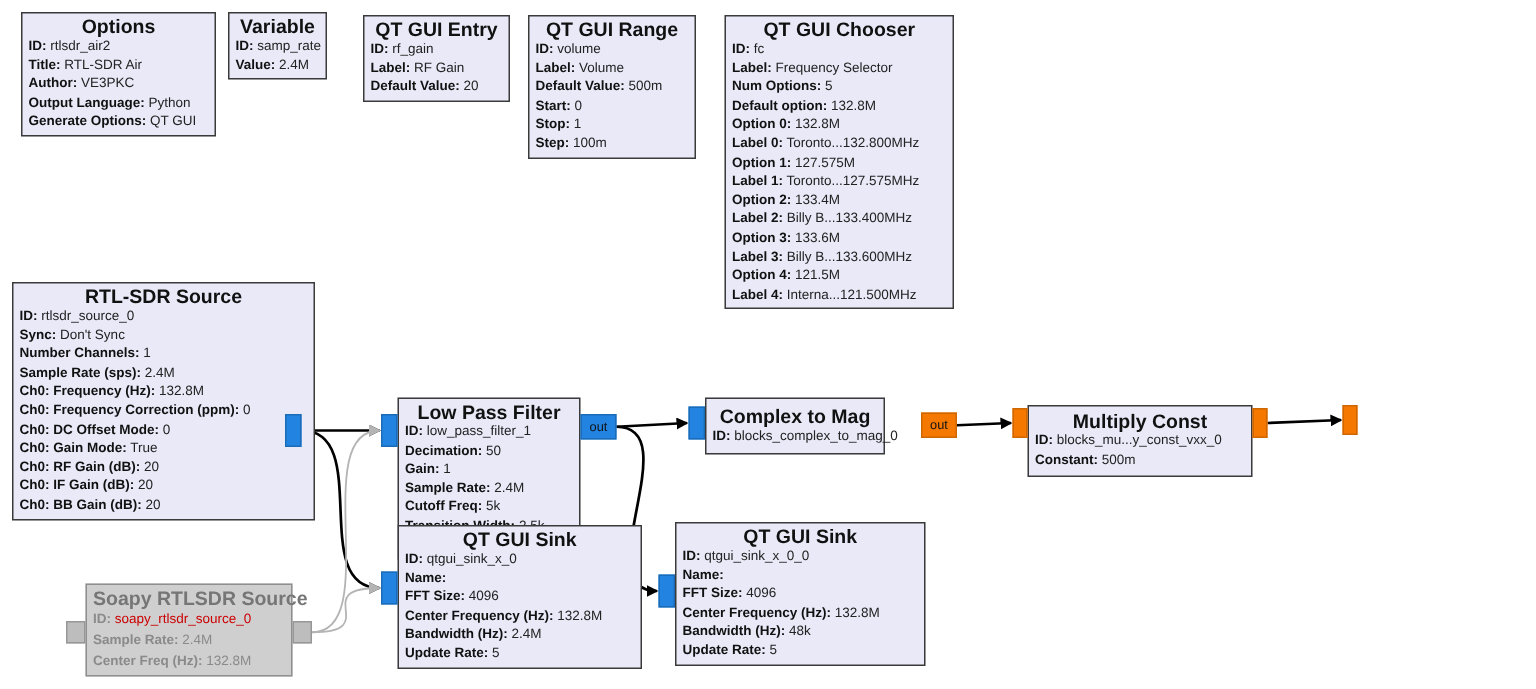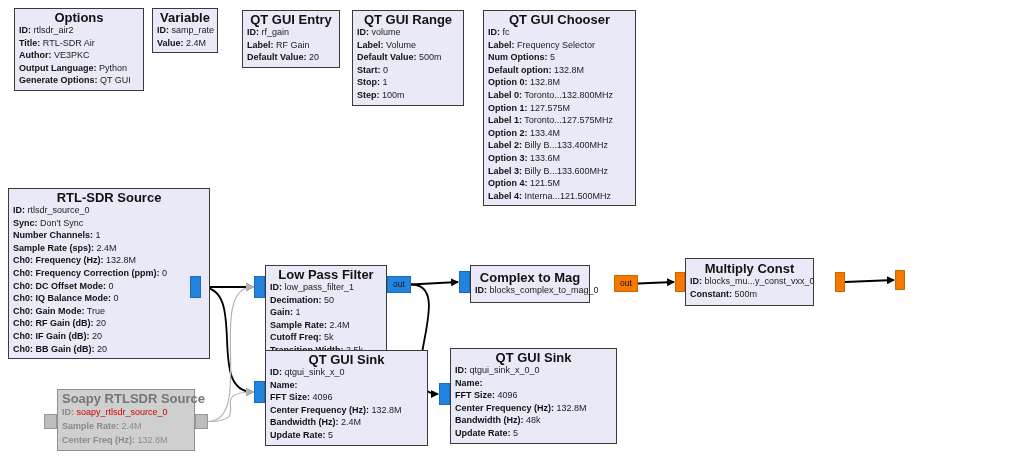--- a/index.html
+++ b/index.html
@@ -105,21 +105,20 @@
     </div>
     <div class="block" style="left: 8px; top: 188px; width: 202px;">
       <div class="block-title">RTL-SDR Source</div>
       <div class="param"><span class="pk">ID:</span><span class="pv"> rtlsdr_source_0</span></div>
       <div class="param"><span class="pk">Sync:</span><span class="pv"> Don't Sync</span></div>
       <div class="param"><span class="pk">Number Channels:</span><span class="pv"> 1</span></div>
       <div class="param"><span class="pk">Sample Rate (sps):</span><span class="pv"> 2.4M</span></div>
       <div class="param"><span class="pk">Ch0: Frequency (Hz):</span><span class="pv"> 132.8M</span></div>
       <div class="param"><span class="pk">Ch0: Frequency Correction (ppm):</span><span class="pv"> 0</span></div>
       <div class="param"><span class="pk">Ch0: DC Offset Mode:</span><span class="pv"> 0</span></div>
-      <div class="param"><span class="pk">Ch0: IQ Balance Mode:</span><span class="pv"> 0</span></div>
       <div class="param"><span class="pk">Ch0: Gain Mode:</span><span class="pv"> True</span></div>
       <div class="param"><span class="pk">Ch0: RF Gain (dB):</span><span class="pv"> 20</span></div>
       <div class="param"><span class="pk">Ch0: IF Gain (dB):</span><span class="pv"> 20</span></div>
       <div class="param"><span class="pk">Ch0: BB Gain (dB):</span><span class="pv"> 20</span></div>
     </div>
     <div class="port blue" style="left: 190px; top: 276px; width: 11px; height: 22px; line-height: 20px;"></div>
     <div class="block disabled" style="left: 57px; top: 389px; width: 138px;">
       <div class="block-title">Soapy RTLSDR Source</div>
       <div class="param error"><span class="pk">ID:</span><span class="pv"> soapy_rtlsdr_source_0</span></div>
       <div class="param"><span class="pk">Sample Rate:</span><span class="pv"> 2.4M</span></div>
@@ -138,21 +137,21 @@
       <div class="param"><span class="pk">Window:</span><span class="pv"> Hamming</span></div>
     </div>
     <div class="port blue" style="left: 254px; top: 276px; width: 11px; height: 22px; line-height: 20px;"></div>
     <div class="port blue" style="left: 387px; top: 276px; width: 24px; height: 17px; line-height: 15px;">out</div>
     <div class="block centered" style="left: 470px; top: 265px; width: 120px; height: 38px;">
       <div class="block-title">Complex to Mag</div>
       <div class="param"><span class="pk">ID:</span><span class="pv"> blocks_complex_to_mag_0</span></div>
     </div>
     <div class="port blue" style="left: 459px; top: 271px; width: 11px; height: 22px; line-height: 20px;"></div>
     <div class="port orange" style="left: 614px; top: 275px; width: 24px; height: 17px; line-height: 15px;">out</div>
-    <div class="block centered" style="left: 685px; top: 258px; width: 129px; height: 48px;">
+    <div class="block centered" style="left: 685px; top: 270px; width: 150px; height: 48px;">
       <div class="block-title">Multiply Const</div>
       <div class="param"><span class="pk">ID:</span><span class="pv"> blocks_mu...y_const_vxx_0</span></div>
       <div class="param"><span class="pk">Constant:</span><span class="pv"> 500m</span></div>
     </div>
     <div class="port orange" style="left: 675px; top: 272px; width: 10px; height: 20px; line-height: 18px;"></div>
     <div class="port orange" style="left: 835px; top: 272px; width: 10px; height: 20px; line-height: 18px;"></div>
     <div class="port orange" style="left: 895px; top: 270px; width: 10px; height: 20px; line-height: 18px;"></div>
     <div class="block" style="left: 265px; top: 350px; width: 163px;">
       <div class="block-title">QT GUI Sink</div>
       <div class="param"><span class="pk">ID:</span><span class="pv"> qtgui_sink_x_0</span></div>

